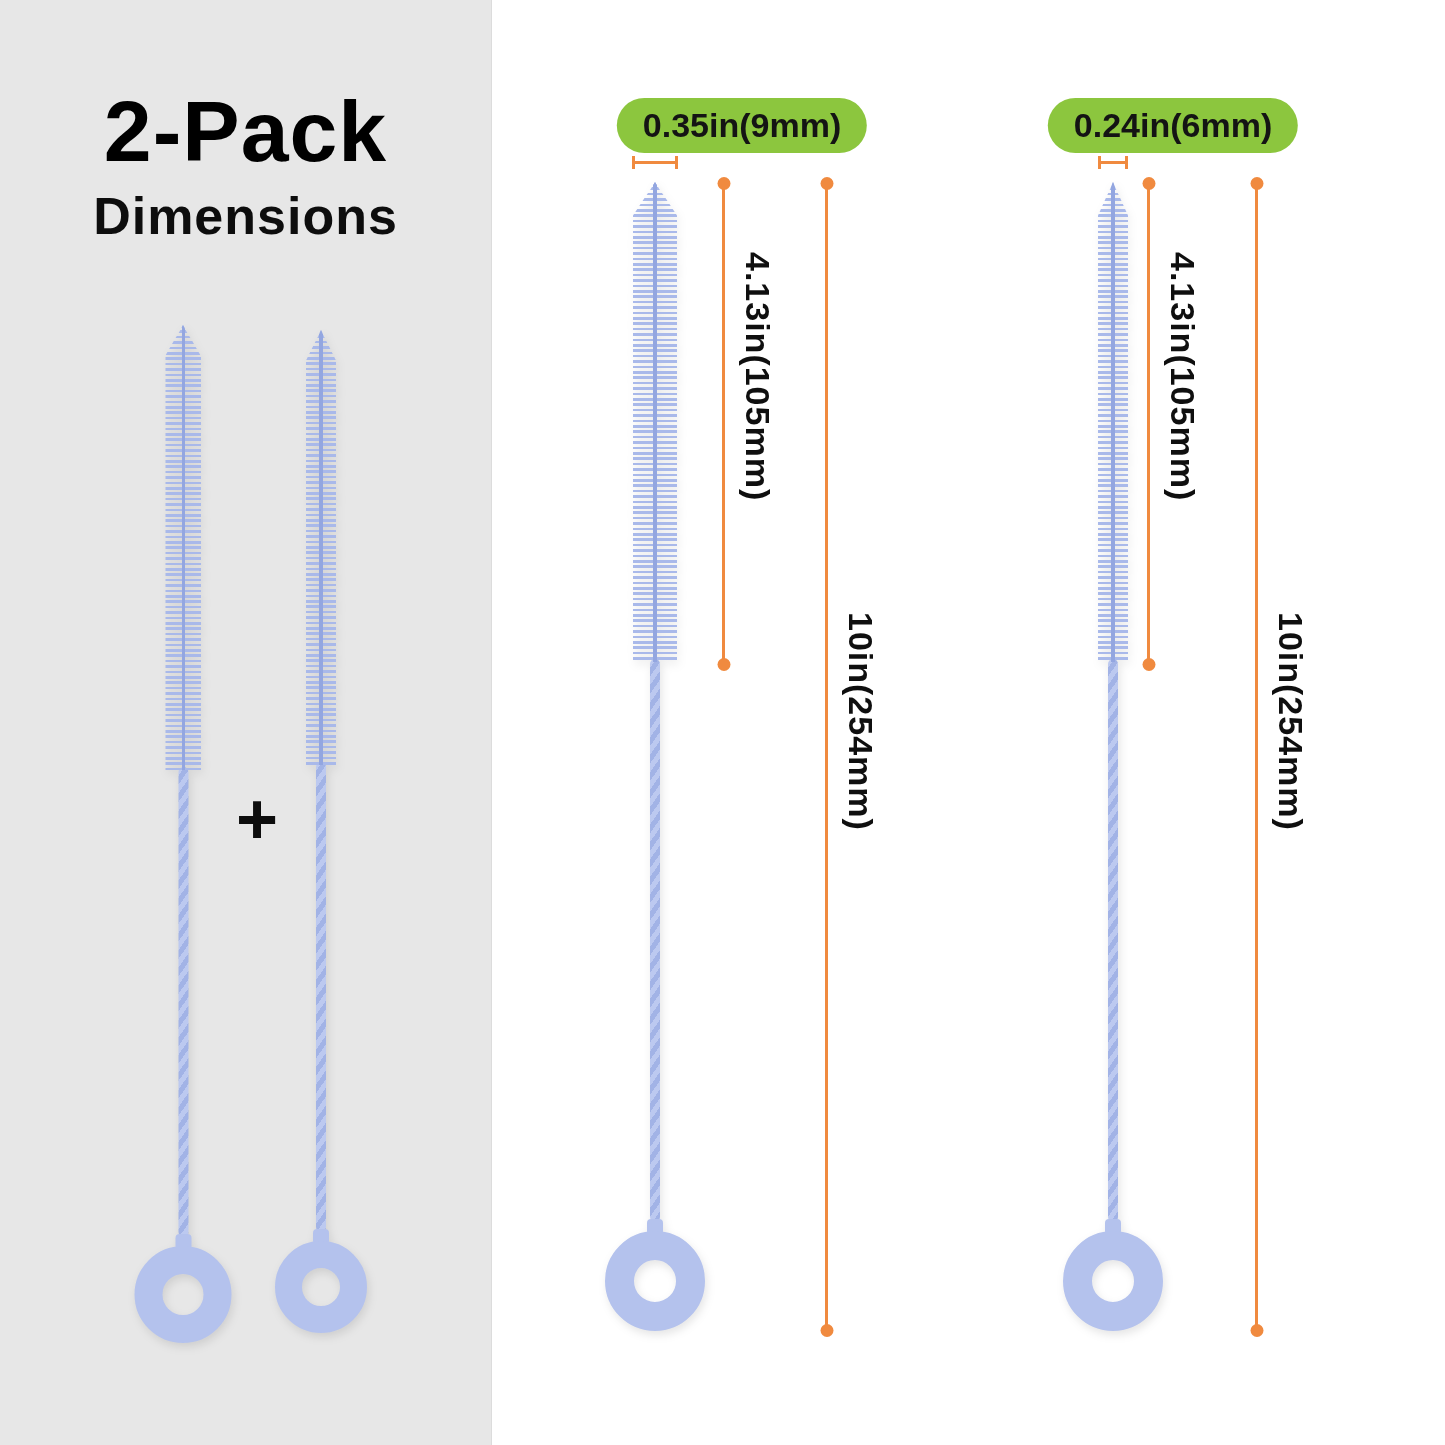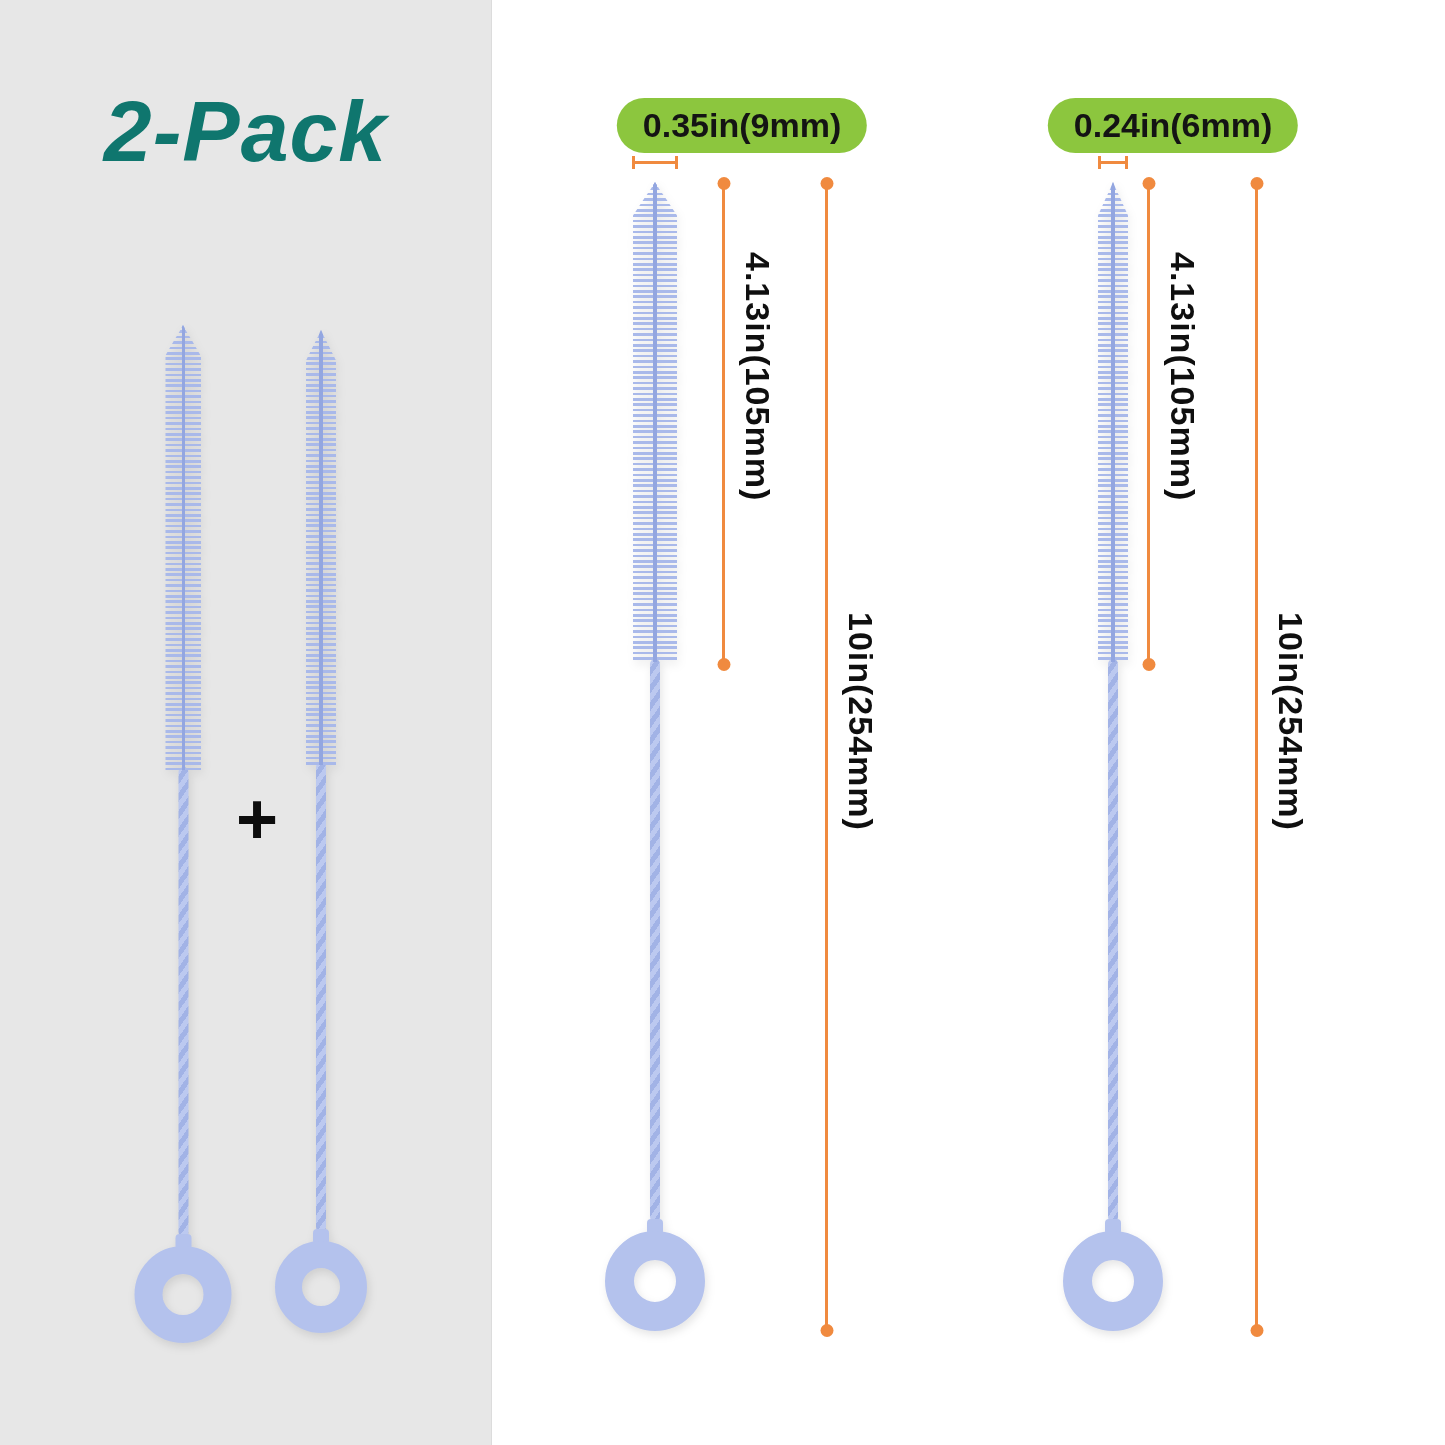--- a/index.html
+++ b/index.html
@@ -13,21 +13,21 @@
   }
   *{margin:0;padding:0;box-sizing:border-box;}
   html,body{width:1445px;height:1445px;}
   body{font-family:"Liberation Sans",sans-serif;background:#ffffff;}
   .canvas{position:relative;width:1445px;height:1445px;overflow:hidden;background:#ffffff;}
 
   
   .left-panel{position:absolute;left:0;top:0;width:492px;height:1445px;
     background:var(--panel-gray,#e7e7e7);border-right:1px solid #dcdcdc;}
   .pack-title{position:absolute;left:0;top:82px;width:100%;text-align:center;
-    font-size:86px;font-weight:900;color:#0f766e;letter-spacing:1px;font-style:italic;}
+    font-size:86px;font-weight:900;color:#000000;letter-spacing:1px;}
   .pack-subtitle{position:absolute;left:0;top:186px;width:100%;text-align:center;
     font-size:52px;font-weight:800;color:#0d0d0d;letter-spacing:1px;}
   .plus-sign{position:absolute;left:222px;top:778px;width:70px;text-align:center;
     font-size:72px;font-weight:800;color:#0d0d0d;}
 
   
   .brush{position:absolute;display:flex;flex-direction:column;align-items:center;
     transform:translateX(-50%);filter:drop-shadow(2px 4px 4px rgba(0,0,0,0.10));}
   .bristles{
     background:
@@ -56,20 +56,21 @@
   .vlabel{position:absolute;writing-mode:vertical-rl;text-orientation:mixed;
     font-size:34px;font-weight:800;color:var(--text-black,#0f0f0f);letter-spacing:1px;white-space:nowrap;}
 </style>
 </head>
 <body>
 
 <div class="canvas">
 
   <div class="left-panel">
     <div class="pack-title">2-Pack</div>
+    <div class="pack-subtitle">Dimensions</div>
     <div class="plus-sign">+</div>
   </div>
 
   <div class="brush" style="left:183px;top:325px;">
     <div class="bristles" style="width:36px;height:445px;"></div>
     <div class="shaft" style="height:470px;"></div>
     <div class="neck"></div>
     <div class="ring" style="width:97px;height:97px;border-width:28px;"></div>
   </div>
 

